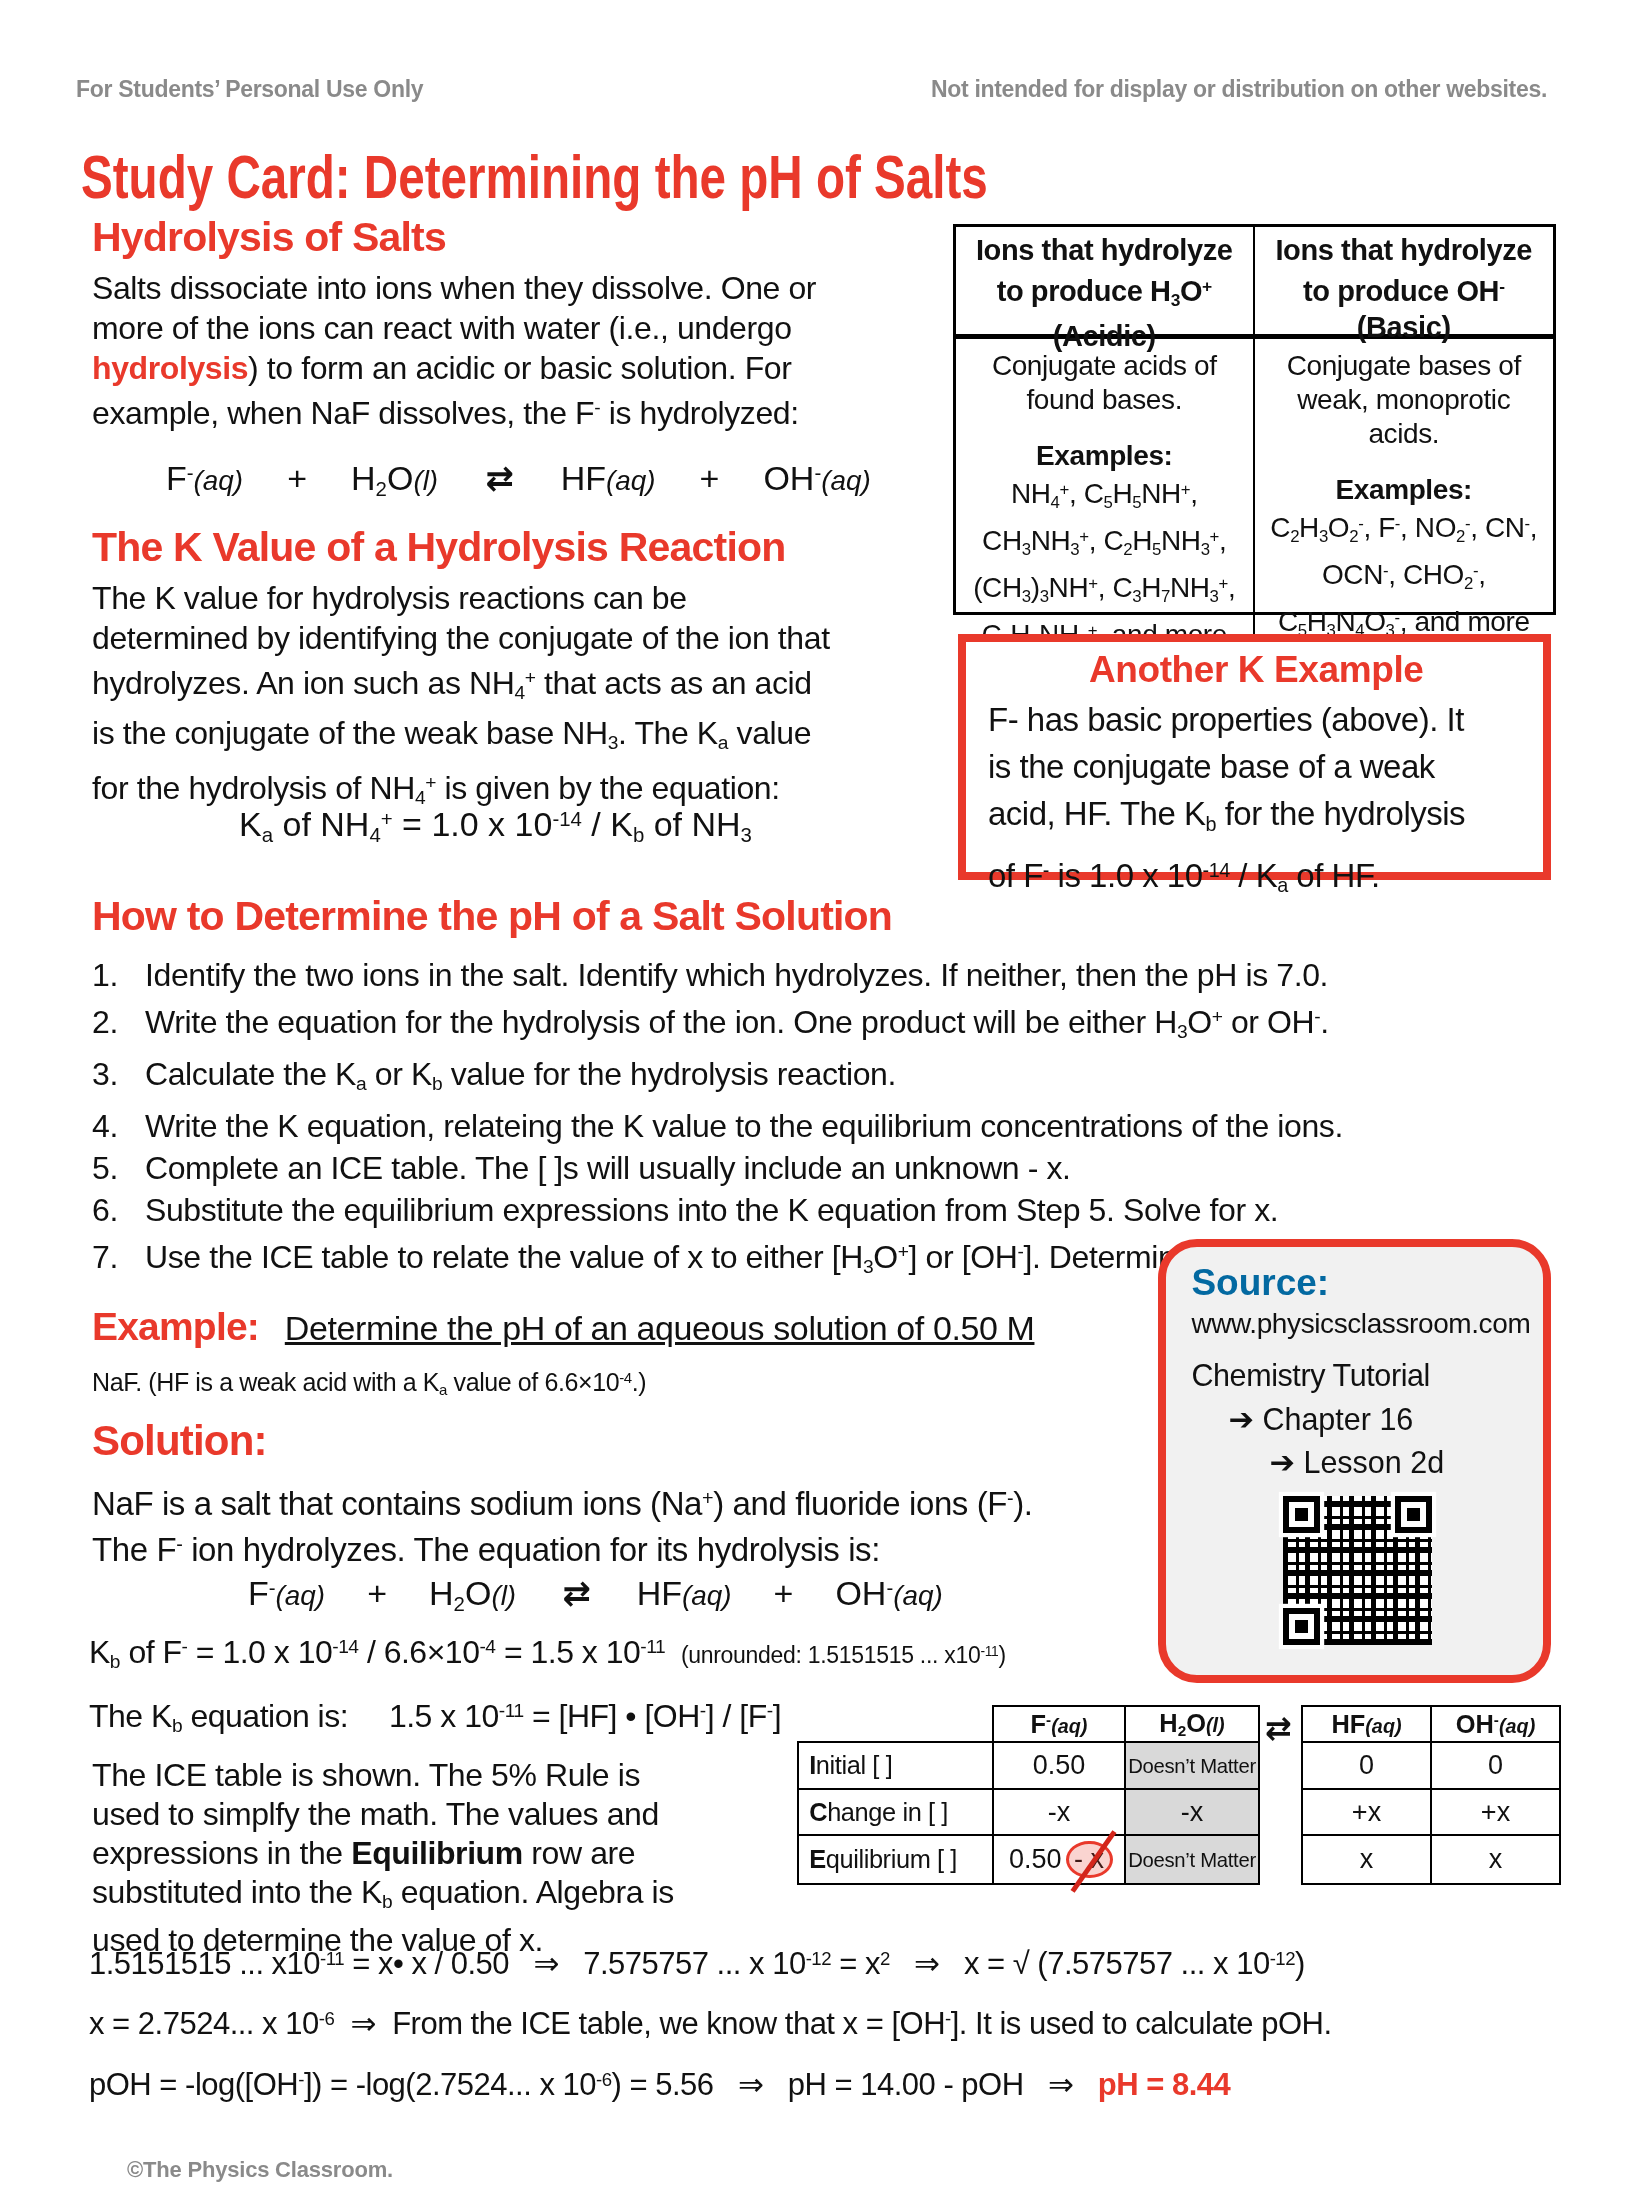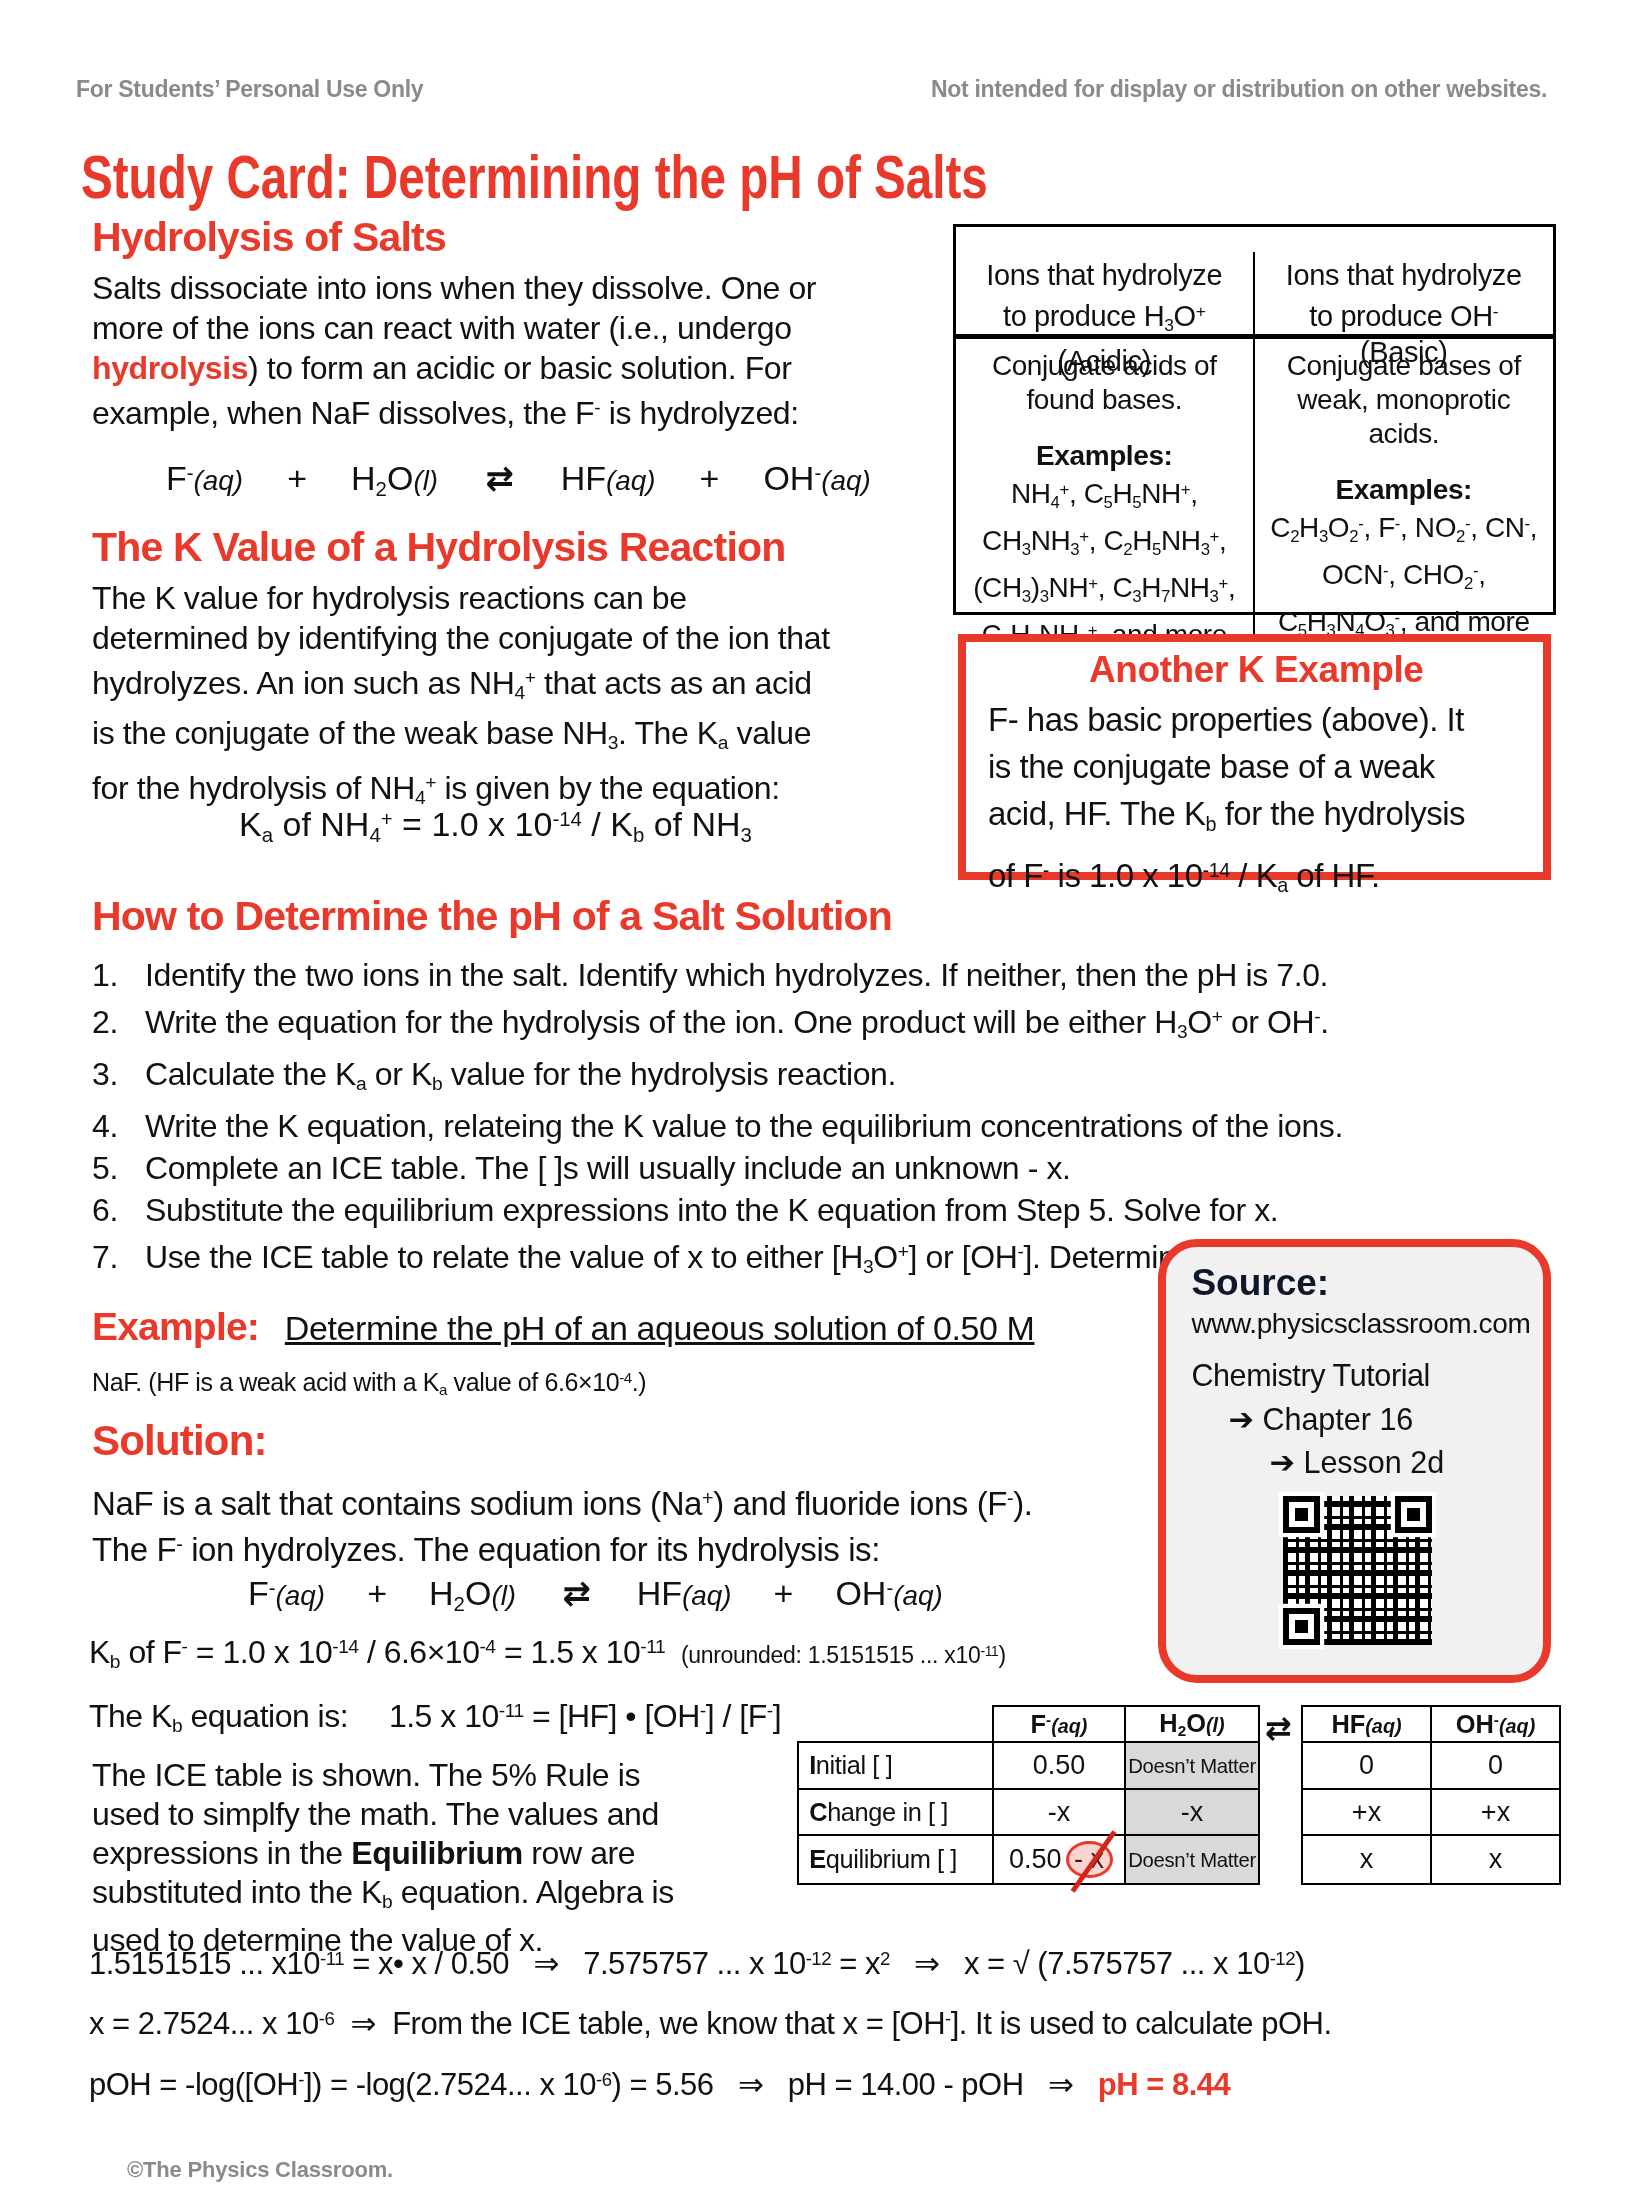--- a/index.html
+++ b/index.html
@@ -22,33 +22,33 @@
   .eq .tok { display:inline-block; }
   .eq i { font-size:82%; }
 
   
   .step { position:relative; font-size:32px; letter-spacing:-0.4px; line-height:42px; white-space:nowrap; }
   .step .num { display:inline-block; width:53px; }
 
   
   .ions { width:603px; height:391px; border:3.4px solid #000; display:grid; grid-template-columns:1fr 1fr; grid-template-rows:112px 1fr; background:#fff; }
   .ions .cell { text-align:center; padding-top:5.1px; }
-  .ions .hc { border-bottom:5.1px solid #000; font-weight:normal; font-size:29px; line-height:36px; letter-spacing:-0.4px;margin-top:25px; }
+  .ions .hc { border-bottom:5.1px solid #000; font-weight:bold; font-size:29px; line-height:36px; letter-spacing:-0.4px; }
   .ions .c1 { border-right:2.5px solid #000; }
   .ions .bc { font-size:28px; line-height:34px; letter-spacing:-0.4px; padding-top:10.2px; }
   .ions .ex-label { font-weight:bold; margin-top:22px; }
 
   
   .kbox { width:593px; height:246px; border:8.5px solid #e9392b; background:#fff; padding:6.8px 18.6px 0 22px; }
   .kbox .kbox-h { text-align:center; font-size:37px; font-weight:bold; color:#e9392b; letter-spacing:-0.4px; margin-bottom:5.1px; }
   .kbox .kline { font-size:33px; letter-spacing:-0.5px; line-height:47px; white-space:nowrap; }
 
   
   .src { width:393px; height:444px; border:8.5px solid #e9392b; border-radius:39px; background:#f1f1f1; padding:15.3px 0 0 25.4px; }
-  .src .src-label { font-size:37px; font-weight:bold; color:#0f172a; display:inline; }
+  .src .src-label { font-size:37px; font-weight:bold; color:#0369a1; display:inline; }
   .src .src-url { font-size:28px; letter-spacing:-0.4px; margin-top:3.4px; }
   .src .src-tut { font-size:30.5px; letter-spacing:-0.4px; margin-top:18.6px; }
   .src .nav1 { font-size:30.5px; margin:8.5px 0 0 37px; }
   .src .nav2 { font-size:30.5px; margin:8.5px 0 0 78px; }
 
   
   .qr { position:relative; width:149px; height:149px; margin:15.3px 0 0 92px;
         background:
          repeating-linear-gradient(0deg,#000 0 6px,transparent 6px 11px,#000 11px 13.6px,transparent 13.6px 23px),
          repeating-linear-gradient(90deg,#000 0 5.1px,transparent 5.1px 12.7px,#000 12.7px 16px,transparent 16px 22px),

